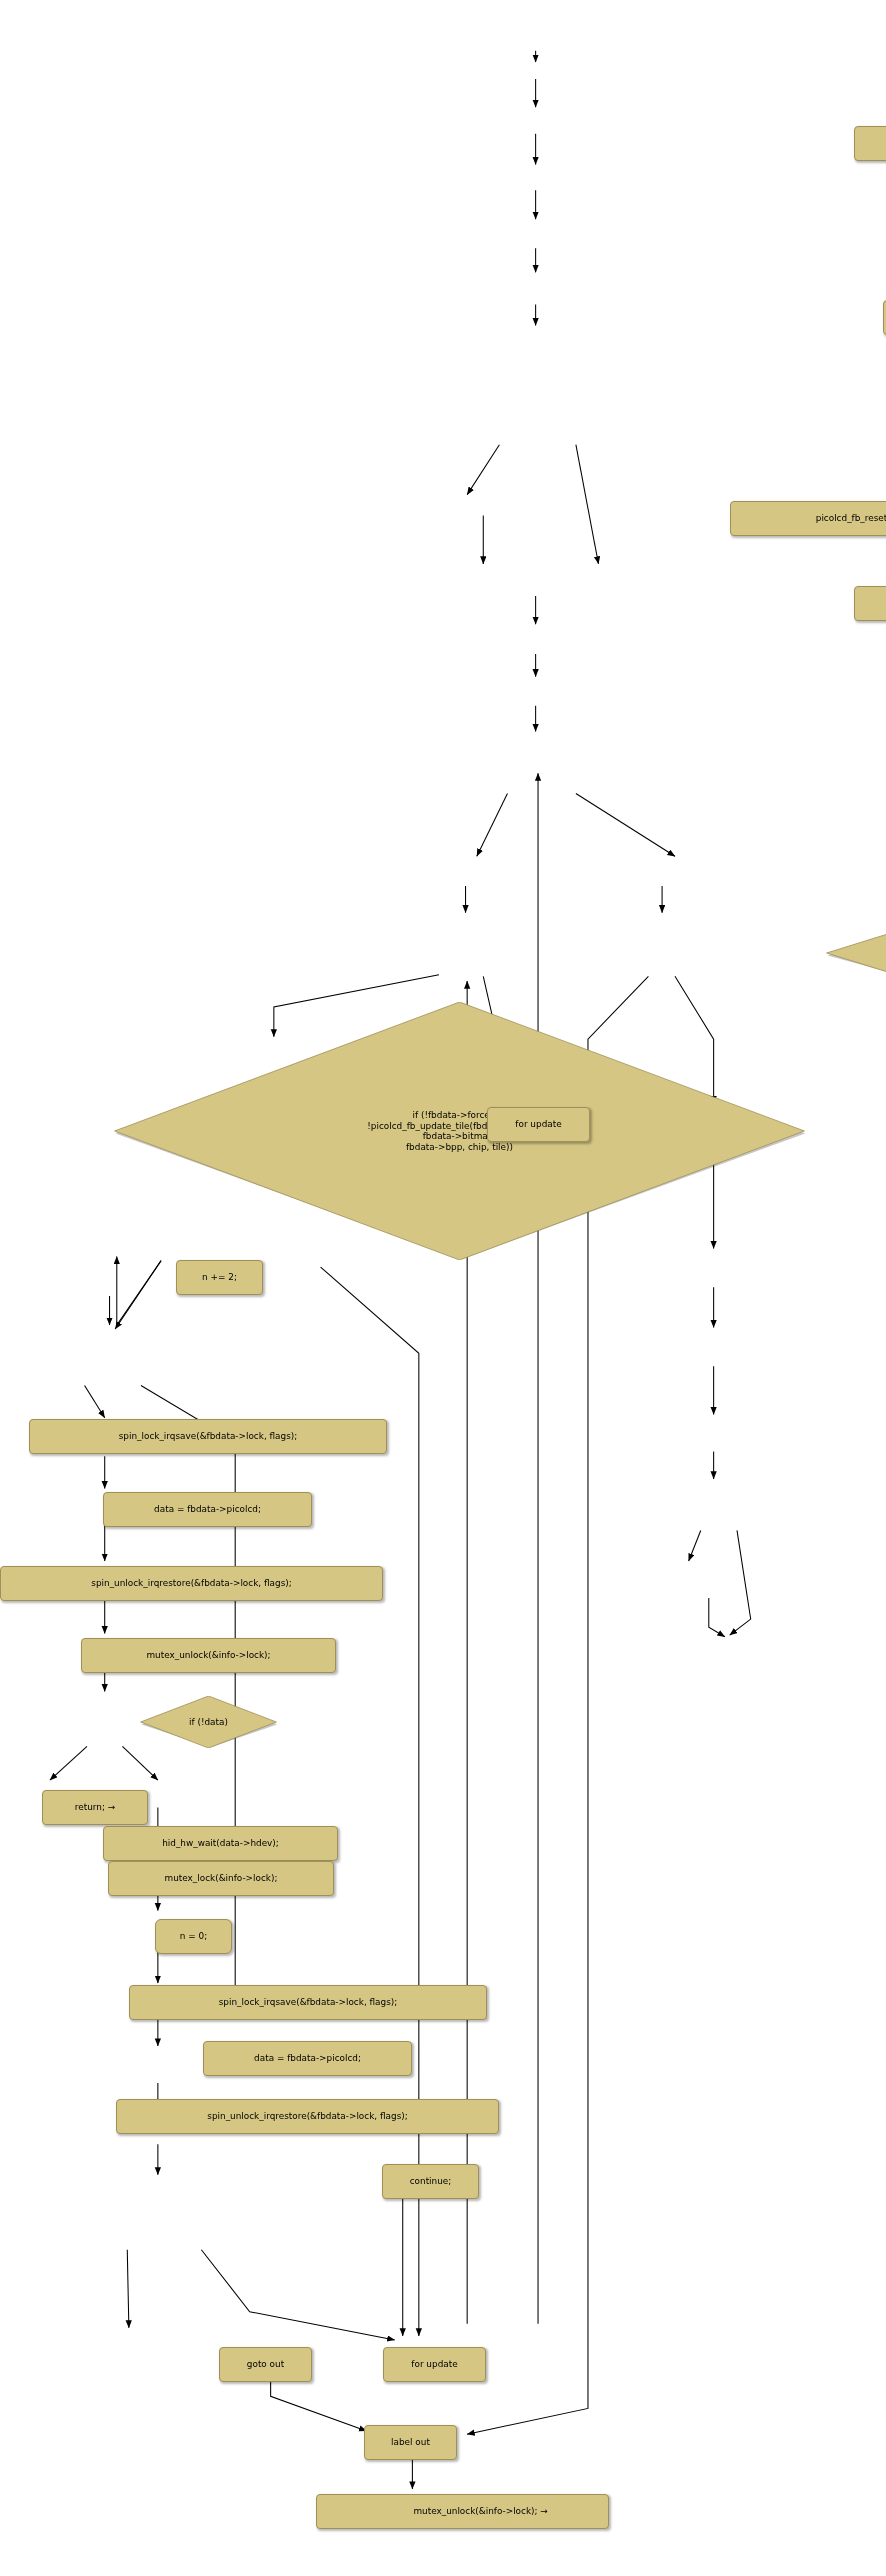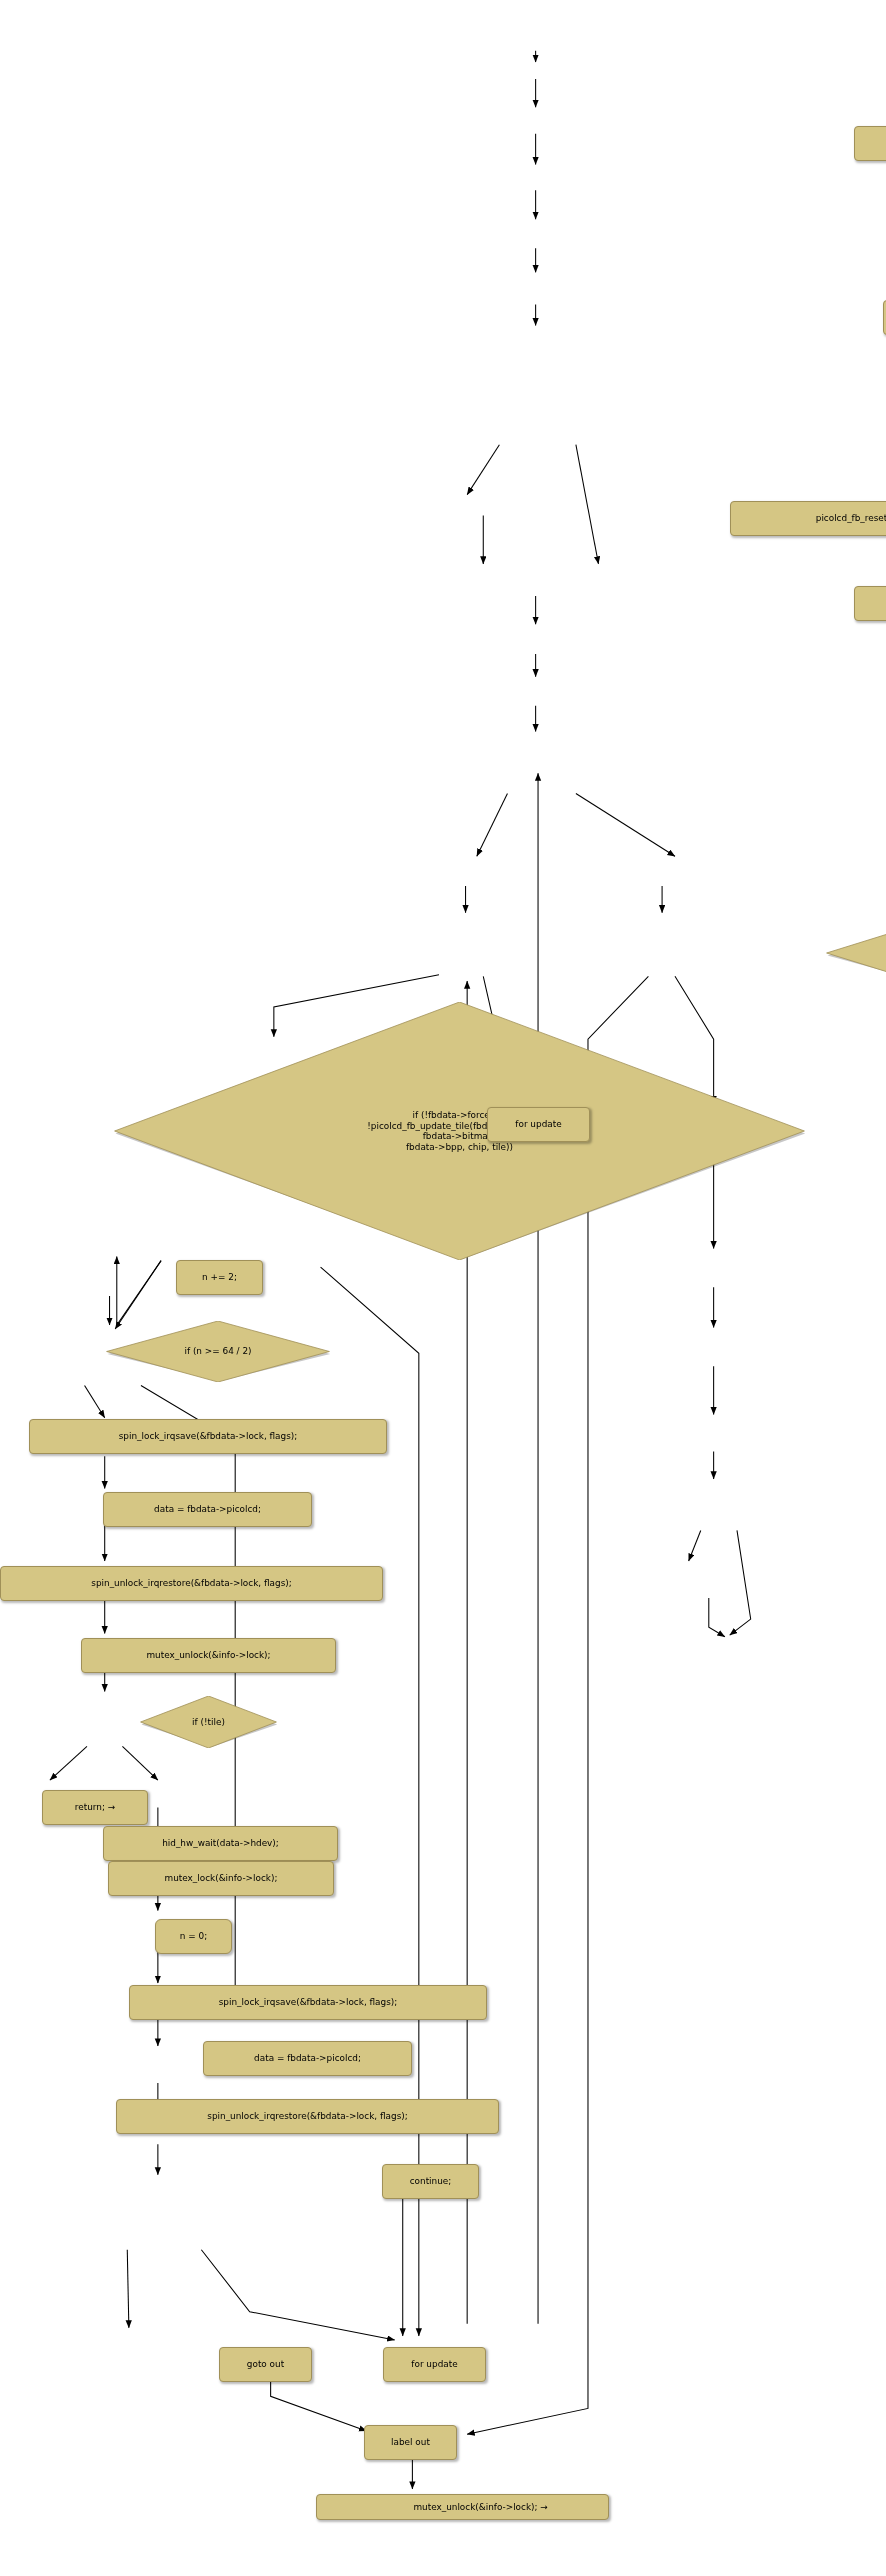--- a/index.html
+++ b/index.html
@@ -140,38 +140,34 @@
       </svg></div>
     <div class="node diamond" style="left: 113px; top: 1002px; width: 693px; height: 258px; font-size: 8.9px; line-height: 10.5px;"><svg class="dshape" viewBox="0 0 860 320" preserveAspectRatio="none">
         <path d="M433,3 L859,163 L433,319 L3,163 Z" fill="rgba(0,0,0,0.22)"></path>
         <path d="M430,0 L858,160 L430,320 L2,160 Z" fill="#d5c684" stroke="#a09058" stroke-width="1"></path>
       </svg><span class="dlabel">if (!fbdata-&gt;force &amp;&amp;
 !picolcd_fb_update_tile(fbdata-&gt;vbitmap,
 fbdata-&gt;bitmap,
 fbdata-&gt;bpp, chip, tile))</span></div>
     <div class="node rect" style="left: 487px; top: 1107px; width: 103px; height: 35px; font-size: 8.9px; line-height: 10.5px;"><span>for update</span></div>
     <div class="node rect" style="left: 176px; top: 1260px; width: 87px; height: 35px; font-size: 8.9px; line-height: 10.5px;"><span>n += 2;</span></div>
-    <div class="node diamond" style="left: 105px; top: 1321px; width: 226px; height: 61px; font-size: 8.9px; line-height: 10.5px;"><svg class="dshape" viewBox="0 0 280 76" preserveAspectRatio="none">
-        <path d="M143,3 L279,41 L143,75 L3,41 Z" fill="rgba(0,0,0,0.22)"></path>
-        <path d="M140,0 L278,38 L140,76 L2,38 Z" fill="#d5c684" stroke="#a09058" stroke-width="1"></path>
-      </svg><span class="dlabel">if (n &gt;= 64 / 2)</span></div>
     <div class="node rect" style="left: 29px; top: 1419px; width: 358px; height: 35px; font-size: 8.9px; line-height: 10.5px;"><span>spin_lock_irqsave(&amp;fbdata-&gt;lock, flags);</span></div>
     <div class="node rect" style="left: 103px; top: 1492px; width: 209px; height: 35px; font-size: 8.9px; line-height: 10.5px;"><span>data = fbdata-&gt;picolcd;</span></div>
     <div class="node rect" style="left: 0px; top: 1566px; width: 383px; height: 35px; font-size: 8.9px; line-height: 10.5px;"><span>spin_unlock_irqrestore(&amp;fbdata-&gt;lock, flags);</span></div>
     <div class="node rect" style="left: 81px; top: 1638px; width: 255px; height: 35px; font-size: 8.9px; line-height: 10.5px;"><span>mutex_unlock(&amp;info-&gt;lock);</span></div>
     <div class="node diamond" style="left: 139px; top: 1696px; width: 139px; height: 52px; font-size: 8.9px; line-height: 10.5px;"><svg class="dshape" viewBox="0 0 172 64" preserveAspectRatio="none">
         <path d="M89,3 L171,35 L89,63 L3,35 Z" fill="rgba(0,0,0,0.22)"></path>
         <path d="M86,0 L170,32 L86,64 L2,32 Z" fill="#d5c684" stroke="#a09058" stroke-width="1"></path>
-      </svg><span class="dlabel">if (!tile)</span></div>
+      </svg><span class="dlabel">if (!data)</span></div>
     <div class="node rect" style="left: 42px; top: 1790px; width: 106px; height: 35px; font-size: 8.9px; line-height: 10.5px;"><span>return; →</span></div>
     <div class="node rect" style="left: 103px; top: 1790px; width: 235px; height: 35px; font-size: 8.9px; line-height: 10.5px; margin-top: 36px;"><span>hid_hw_wait(data-&gt;hdev);</span></div>
     <div class="node rect" style="left: 108px; top: 1861px; width: 226px; height: 35px; font-size: 8.9px; line-height: 10.5px;"><span>mutex_lock(&amp;info-&gt;lock);</span></div>
     <div class="node rect" style="left: 155px; top: 1919px; width: 77px; height: 35px; font-size: 8.9px; line-height: 10.5px; border-radius: 6px;"><span>n = 0;</span></div>
     <div class="node rect" style="left: 129px; top: 1985px; width: 358px; height: 35px; font-size: 8.9px; line-height: 10.5px;"><span>spin_lock_irqsave(&amp;fbdata-&gt;lock, flags);</span></div>
     <div class="node rect" style="left: 203px; top: 2041px; width: 209px; height: 35px; font-size: 8.9px; line-height: 10.5px;"><span>data = fbdata-&gt;picolcd;</span></div>
     <div class="node rect" style="left: 116px; top: 2099px; width: 383px; height: 35px; font-size: 8.9px; line-height: 10.5px;"><span>spin_unlock_irqrestore(&amp;fbdata-&gt;lock, flags);</span></div>
     <div class="node rect" style="left: 382px; top: 2164px; width: 97px; height: 35px; font-size: 8.9px; line-height: 10.5px;"><span>continue;</span></div>
     <div class="node rect" style="left: 219px; top: 2347px; width: 93px; height: 35px; font-size: 8.9px; line-height: 10.5px; text-align: center;"><span>goto out</span></div>
     <div class="node rect" style="left: 383px; top: 2347px; width: 103px; height: 35px; font-size: 8.9px; line-height: 10.5px;"><span>for update</span></div>
     <div class="node rect" style="left: 364px; top: 2425px; width: 93px; height: 35px; font-size: 8.9px; line-height: 10.5px; align-items: center;"><span>label out</span></div>
-    <div class="node rect" style="left: 316px; top: 2494px; width: 293px; height: 26px; font-size: 8.9px; line-height: 10.5px; padding-left: 41px;"><span>mutex_unlock(&amp;info-&gt;lock); →</span></div>
+    <div class="node rect" style="left: 316px; top: 2494px; width: 293px; height: 35px; font-size: 8.9px; line-height: 10.5px; padding-left: 41px;"><span>mutex_unlock(&amp;info-&gt;lock); →</span></div>
   </div>
 
 
 </body></html>

